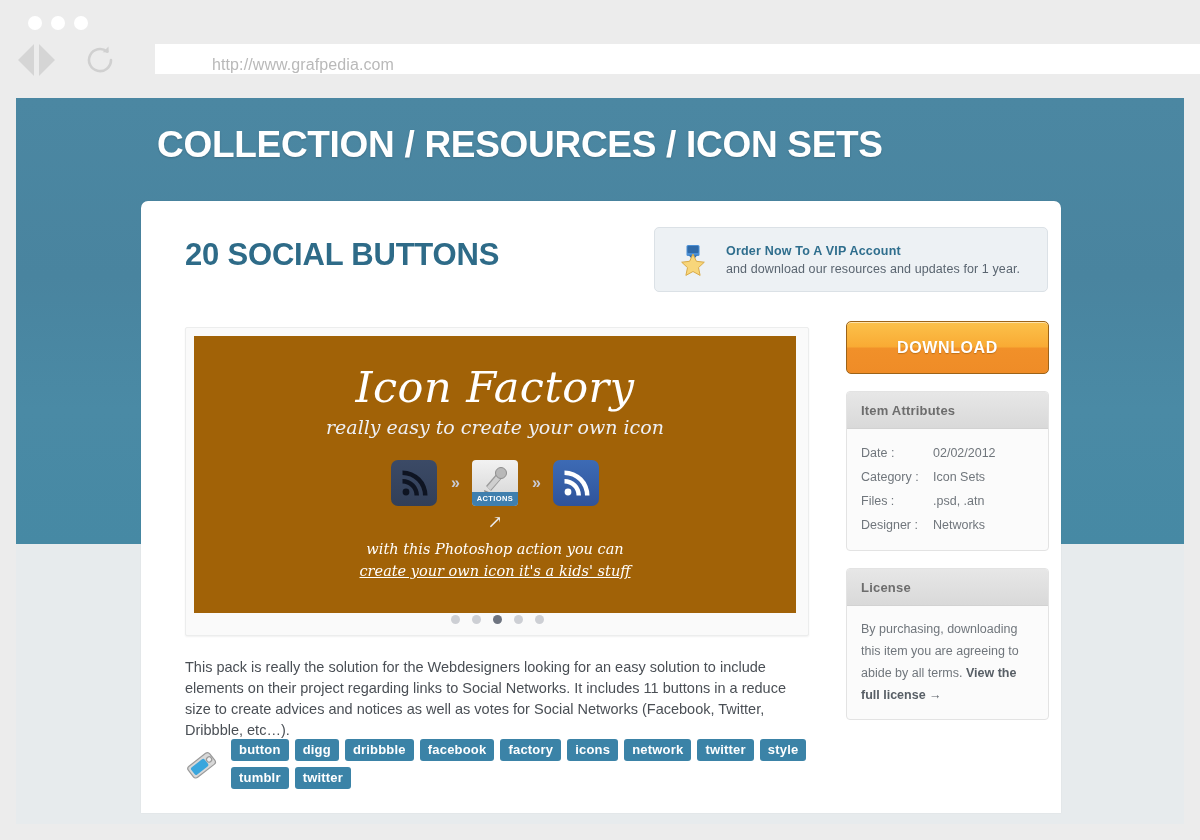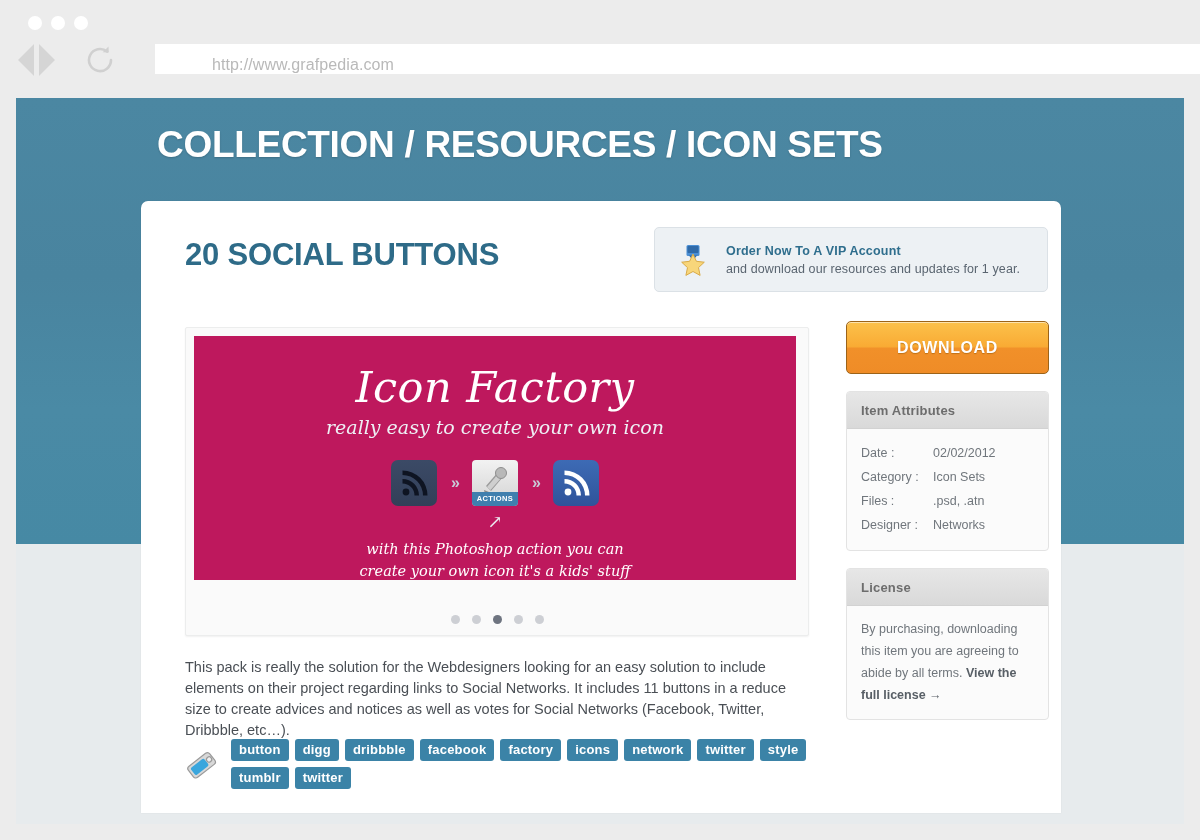--- a/index.html
+++ b/index.html
@@ -163,22 +163,22 @@
     height: 307px;
     background: #fafafa;
     border: 1px solid #eceded;
     box-shadow: 0 1px 2px rgba(0,0,0,0.06);
     border-radius: 2px;
   }
   #preview-stage {
     position: absolute;
     left: 8px; top: 8px;
     width: 602px;
-    height: 244px;
-    background: #be185d;
+    height: 277px;
+    background: #a16207;
     overflow: hidden;
   }
   #icon-factory-title {
     position: absolute;
     left: 0; right: 0; top: 26px;
     text-align: center;
     color: #ffffff;
     font-size: 43px;
     font-style: italic;
     font-family: "DejaVu Serif", serif;
@@ -251,21 +251,21 @@
   .stage-caption {
     position: absolute;
     left: 0; right: 0;
     text-align: center;
     color: #ffffff;
     font-size: 14.5px;
     font-style: italic;
     font-family: "DejaVu Serif", serif;
   }
   #caption-l1 { top: 205px; }
-  #caption-l2 { top: 227px; }
+  #caption-l2 { top: 227px; text-decoration: underline; }
 
   #carousel-dots {
     position: absolute;
     left: 0; right: 0; top: 287px;
     display: flex;
     justify-content: center;
     gap: 12px;
   }
   .cdot {
     width: 9px; height: 9px;

